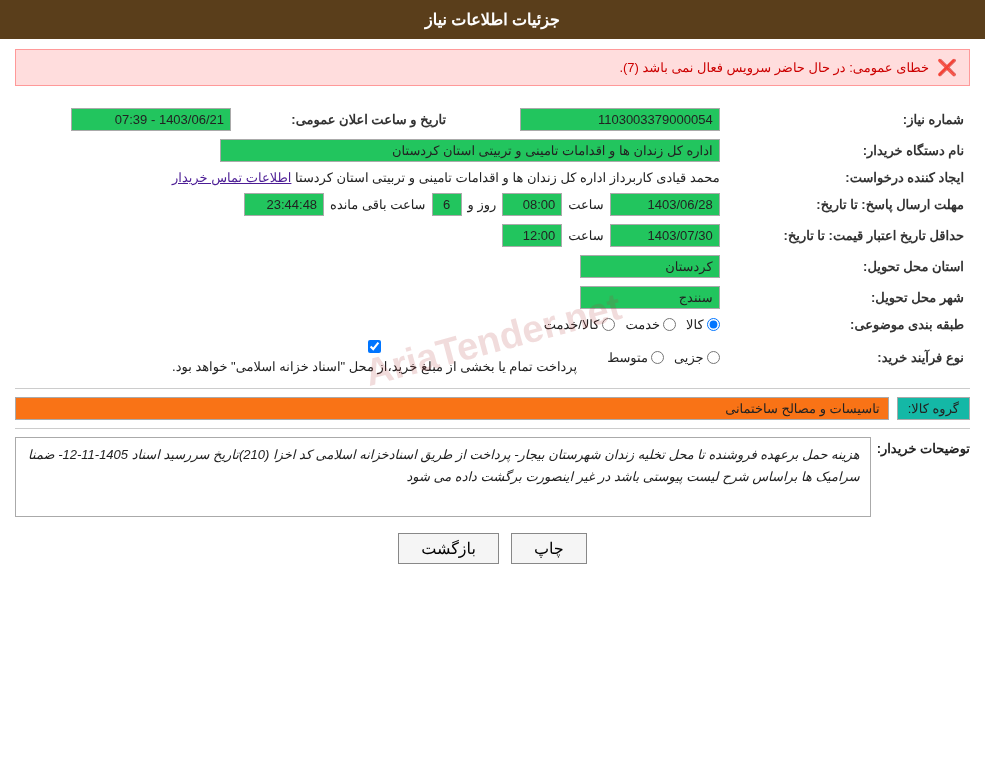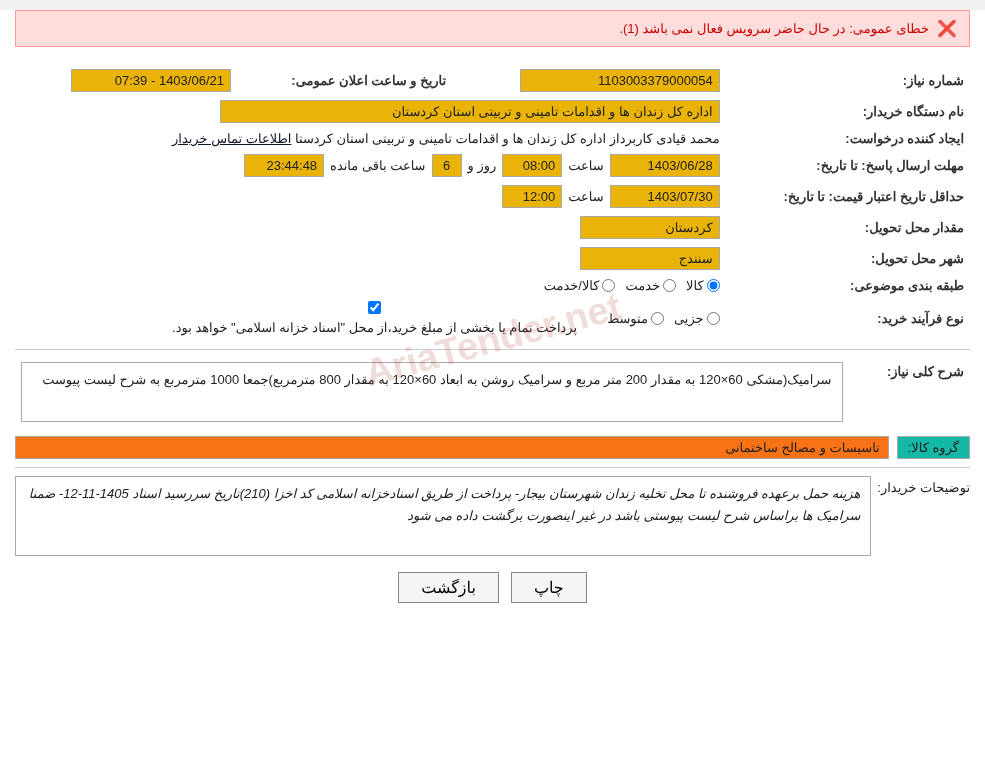--- a/index.html
+++ b/index.html
@@ -58,32 +58,32 @@
       white-space: nowrap;
       font-weight: bold;
       padding-right: 8px;
       min-width: 120px;
     }
     .value-cell {
       text-align: right;
     }
     .input-box {
       border: 1px solid #aaa;
-      background: #eab308;
+      background: #22c55e;
       padding: 3px 6px;
       min-height: 22px;
       display: inline-block;
       min-width: 180px;
     }
     .input-wide {
       min-width: 360px;
       padding-left: 16px;
     }
     .blue-link {
-      color: #0f172a;
+      color: #4c1d95;
       text-decoration: underline;
       cursor: pointer;
     }
     .row-flex {
       display: flex;
       align-items: center;
       gap: 6px;
       flex-direction: row;
     }
     .section-title {
@@ -126,21 +126,21 @@
       margin: 6px 0;
     }
     .buyer-desc-row {
       display: flex;
       align-items: flex-start;
       gap: 6px;
       margin: 6px 0;
     }
     .buyer-desc-label {
       white-space: nowrap;
-      font-weight: normal;
+      font-weight: bold;
       padding-top: 4px;
       min-width: 80px;
       text-align: right;
     }
     .buyer-desc-box {
       border: 1px solid #aaa;
       background: #fff;
       padding: 6px 10px;
       flex: 1;
       min-height: 80px;
@@ -200,24 +200,27 @@
       border: none;
       border-top: 1px solid #ccc;
       margin: 8px 0;
     }
   </style>
 </head>
 <body>
 
 <div class="page-wrapper">
 
+  <div class="header-bar">
+    <span>جزئیات اطلاعات نیاز</span>
+  </div>
 
   <div class="error-bar">
     <span class="error-icon">❌</span>
-    <span>خطای عمومی: در حال حاضر سرویس فعال نمی باشد (1).</span>
+    <span>خطای عمومی: در حال حاضر سرویس فعال نمی باشد (7).</span>
   </div>
 
   <div class="main-content watermark-container">
     <div class="watermark">AriaTender.net</div>
 
     <table class="info-table">
       <tbody>
           <tr>
         <td class="label-cell">شماره نیاز:</td>
         <td class="value-cell">
@@ -259,21 +262,21 @@
         <td class="label-cell">حداقل تاریخ اعتبار قیمت: تا تاریخ:</td>
         <td class="value-cell" colspan="3">
           <span class="row-flex">
             <span class="input-box" style="min-width:110px;display:inline-block;">1403/07/30</span>
             <span>ساعت</span>
             <span class="input-box" style="min-width:60px;display:inline-block;padding-left:15px;">12:00</span>
           </span>
         </td>
       </tr>
       <tr>
-        <td class="label-cell">مقدار محل تحویل:</td>
+        <td class="label-cell">استان محل تحویل:</td>
         <td class="value-cell" colspan="3">
           <span class="input-box" style="min-width:140px;display:inline-block;">کردستان</span>
         </td>
       </tr>
       <tr>
         <td class="label-cell">شهر محل تحویل:</td>
         <td class="value-cell" colspan="3">
           <span class="input-box" style="min-width:140px;display:inline-block;">سنندج</span>
         </td>
       </tr>
@@ -313,30 +316,20 @@
               <span>پرداخت تمام یا بخشی از مبلغ خرید،از محل "اسناد خزانه اسلامی" خواهد بود.</span>
             </span>
           </span>
         </td>
       </tr>
     </tbody>
       </table>
 
     <hr class="divider">
 
-    <table class="info-table">
-      <tbody>
-          <tr>
-        <td class="label-cell" style="vertical-align:top;padding-top:6px;">شرح کلی نیاز:</td>
-        <td>
-          <div class="description-box">سرامیک(مشکی  60×120  به مقدار 200 متر مربع  و  سرامیک روشن به ابعاد 60×120 به مقدار 800 مترمربع)جمعا 1000 مترمربع به شرح لیست پیوست</div>
-        </td>
-      </tr>
-    </tbody>
-      </table>
 
 
     <div class="goods-group-row">
       <span class="goods-label">گروه کالا:</span>
       <span class="goods-value">تاسیسات و مصالح ساختمانی</span>
     </div>
 
 
     <hr class="divider">
 

